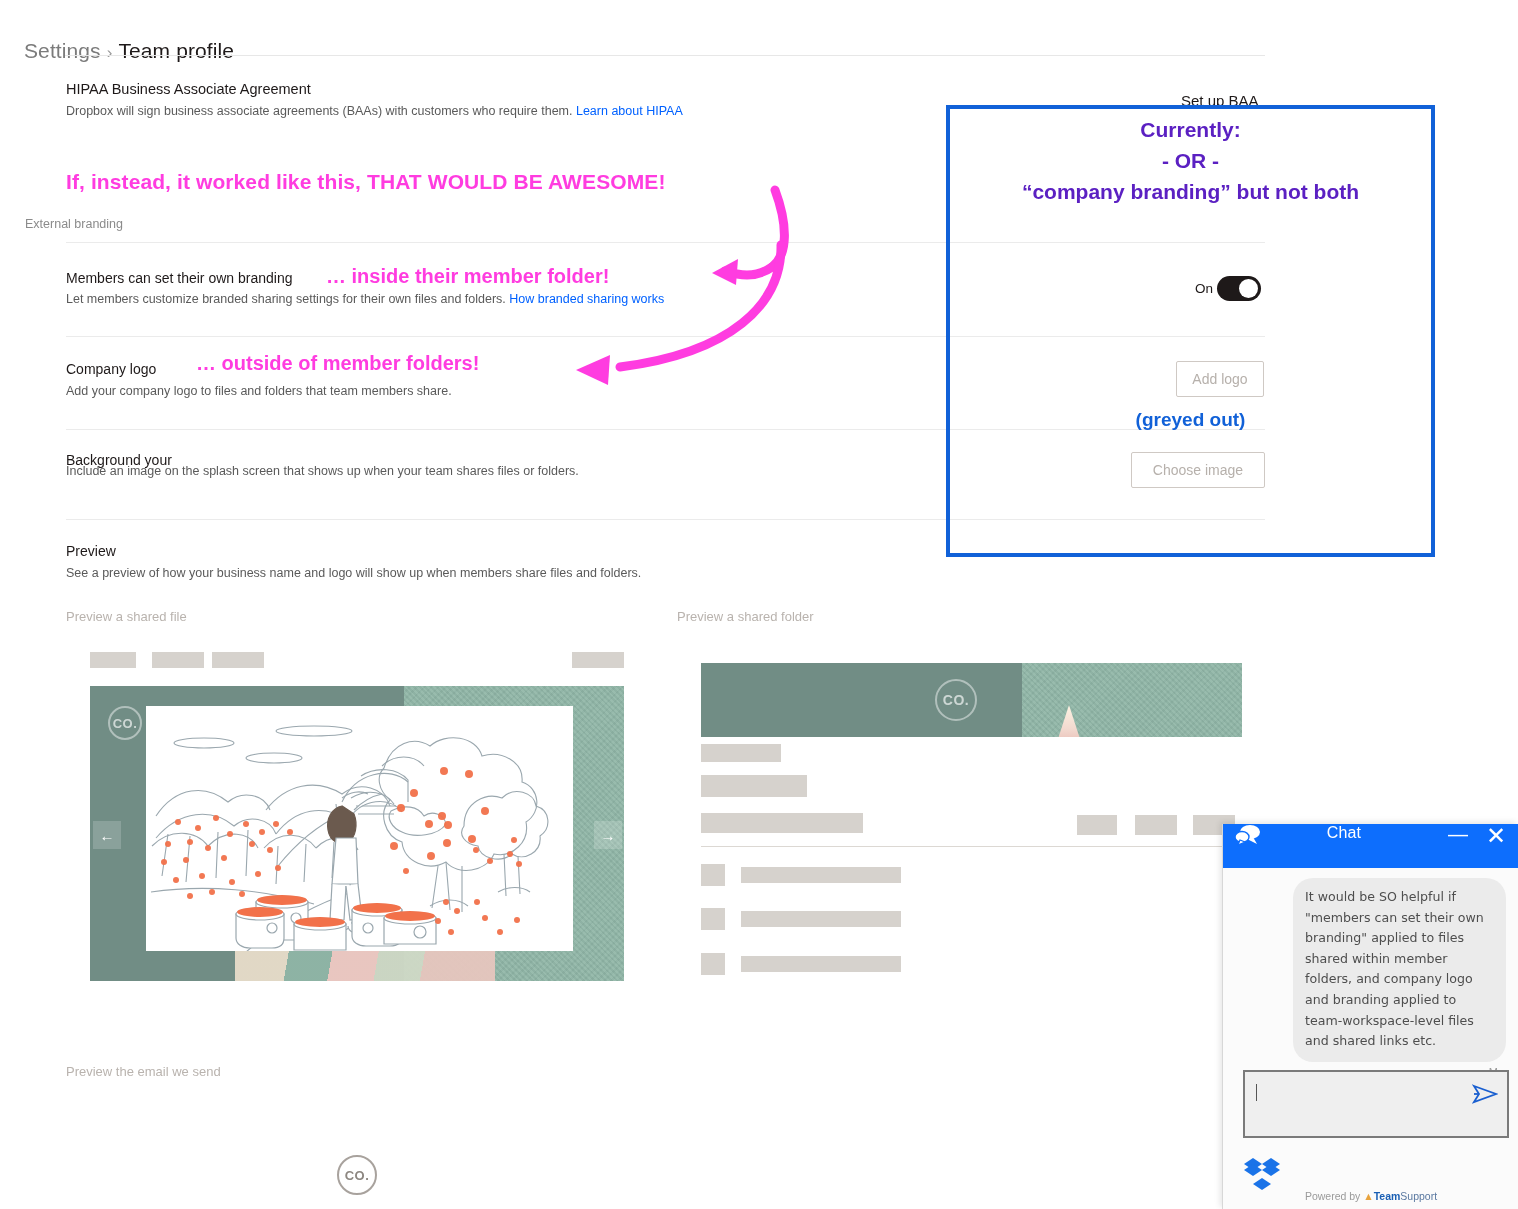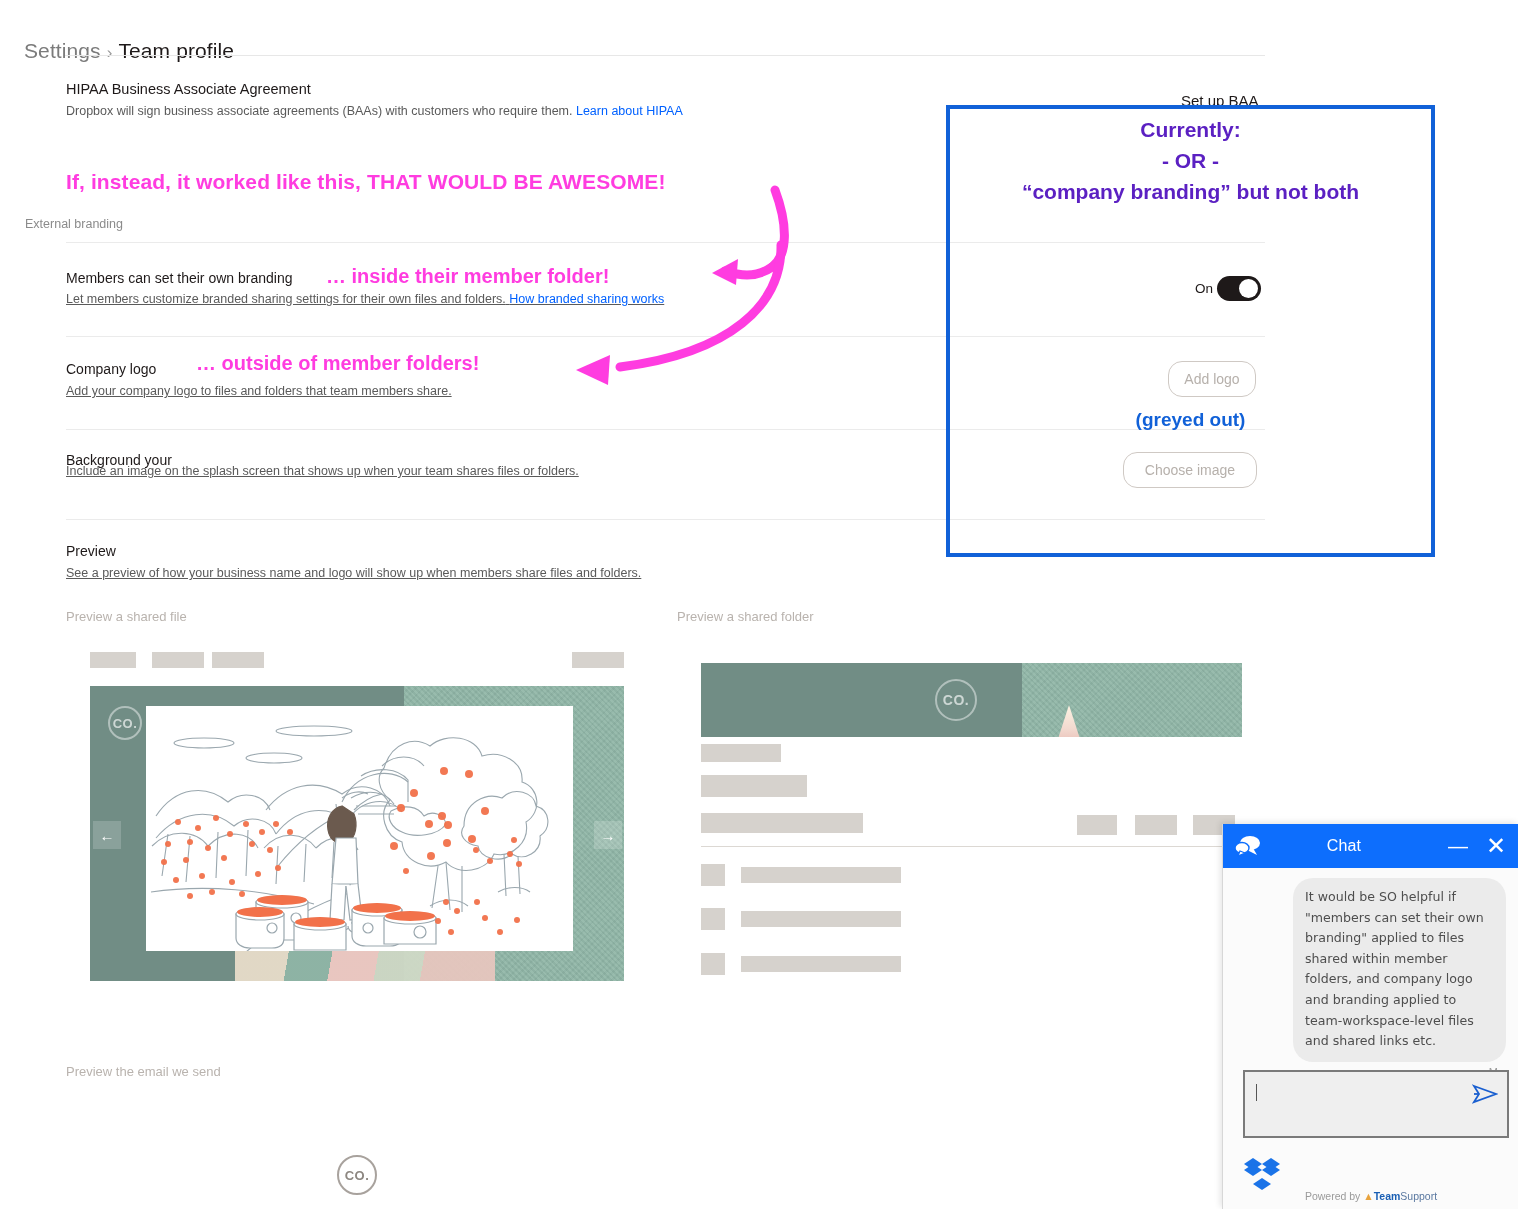--- a/index.html
+++ b/index.html
@@ -68,21 +68,21 @@
   .hr { position: absolute; height: 1px; background: #ebebeb; }
   .hr-a { left: 66px; top: 242px; width: 1199px; }
   .hr-b { left: 66px; top: 336px; width: 1199px; }
   .hr-c { left: 66px; top: 429px; width: 1199px; }
   .hr-d { left: 66px; top: 519px; width: 1199px; }
 
   .row-title {
     position: absolute; font-size: 14px; color: #1e1919;
   }
   .row-desc {
-    position: absolute; font-size: 12.5px; color: #5a5a5a; text-decoration: underline;
+    position: absolute; font-size: 12.5px; color: #5a5a5a;
   }
   .row-desc a { color: #0061ff; text-decoration: none; }
 
   .r1-title { left: 66px; top: 270px; }
   .r1-desc  { left: 66px; top: 292px; }
   .r2-title { left: 66px; top: 361px; }
   .r2-desc  { left: 66px; top: 384px; }
   .r3-title { left: 66px; top: 452px; }
   .r3-desc  { left: 66px; top: 464px; }
   .r4-title { left: 66px; top: 543px; }
@@ -112,22 +112,22 @@
     background: #ffffff;
   }
 
   .ghost-btn {
     position: absolute;
     border: 1px solid #cfc9c4;
     background: #ffffff;
     color: #b6b0ab;
     font-size: 14px;
     font-family: "Liberation Sans", sans-serif;
-    border-radius: 14px;
-    display: flex; align-items: center; justify-content: center;
+    border-radius: 2px;
+    display: flex; align-items: center; justify-content: center; margin-left: 8px;
   }
   .btn-add-logo   { left: 1168px; top: 361px; width: 88px; height: 36px; }
   .btn-choose-img { left: 1123px; top: 452px; width: 134px; height: 36px; }
 
   
   .blue-box {
     position: absolute; left: 946px; top: 105px;
     width: 489px; height: 452px;
     border: 4px solid #1161d8;
     background: transparent;
@@ -241,21 +241,21 @@
   .chat {
     position: absolute; left: 1222px; top: 824px;
     width: 296px; height: 385px;
     background: #fbfbfb;
     border-left: 1px solid #d7d7d7;
     box-shadow: -2px -2px 6px rgba(0,0,0,.10);
   }
   .chat-head {
     position: relative;
     height: 44px; background: #0d6efd;
-    display: flex; align-items: center;
+    display: flex; 
     color: #ffffff;
   }
   .chat-head .bubble-icon { margin-left: 12px; width: 26px; height: 22px; }
   .chat-title {
     flex: 1; text-align: center; font-size: 16px; letter-spacing: .2px;
     margin-left: -12px;
   }
   .chat-min, .chat-close {
     font-size: 20px; line-height: 1; color: #ffffff;
     padding: 0 9px; cursor: pointer;

